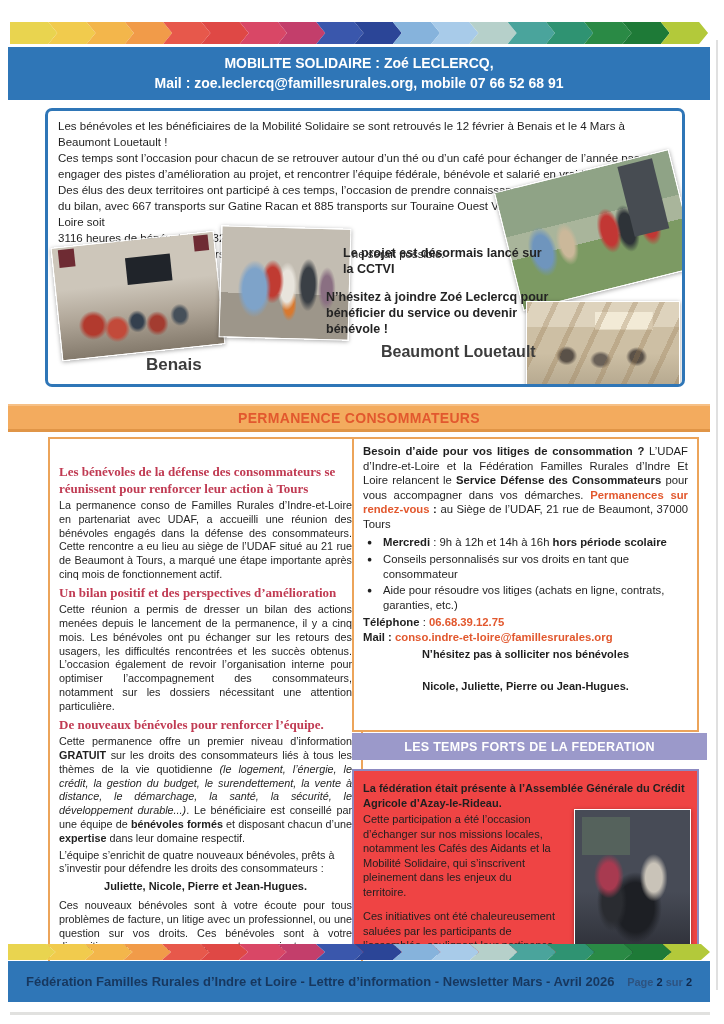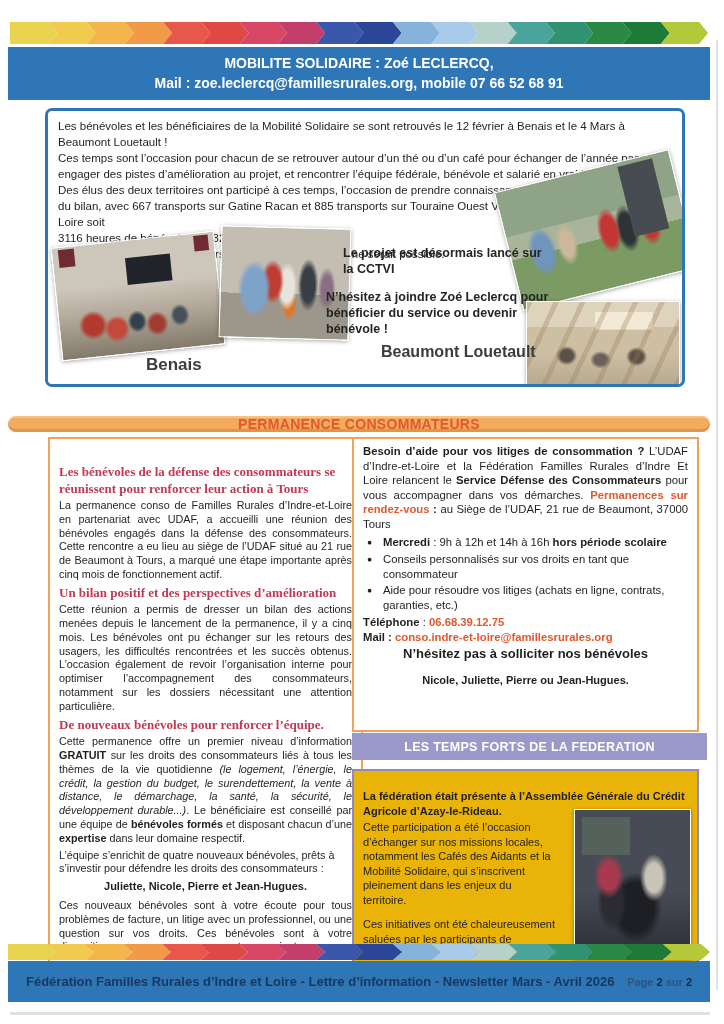--- a/index.html
+++ b/index.html
@@ -74,23 +74,23 @@
   .ph-ag-stage{right:6px;top:38px;width:115px;height:148px;
     background:
       linear-gradient(#55625c,#55625c) 10% 6%/42% 26% no-repeat,
       radial-gradient(closest-side,#a83a50,#a83a50 60%,transparent) 22% 42%/26% 30% no-repeat,
       radial-gradient(closest-side,#2a2c31,#2a2c31 65%,transparent) 26% 70%/26% 40% no-repeat,
       radial-gradient(closest-side,#c9c3b8,#c9c3b8 60%,transparent) 74% 44%/24% 32% no-repeat,
       radial-gradient(closest-side,#1d1f24,#1d1f24 70%,transparent) 55% 80%/46% 48% no-repeat,
       linear-gradient(180deg,#474b56 0 55%,#2b2d35 100%);}
 
   
-  .orange-banner{position:absolute;left:8px;top:416px;width:702px;height:16px;background:#f3ab5e;
+  .orange-banner{position:absolute;left:8px;top:404px;width:702px;height:28px;background:#f3ab5e;
                  box-shadow:inset 0 -3px 0 rgba(190,110,30,.35), inset 0 2px 0 rgba(255,255,255,.25);
-                 display:flex;align-items:center;justify-content:center;border-radius:15px;}
+                 display:flex;align-items:center;justify-content:center;}
   .orange-banner span{color:#e2582e;font-weight:bold;font-size:14px;letter-spacing:.3px;}
 
   
   .left-box{position:absolute;left:48px;top:437px;width:293px;height:493px;border:2px solid #eca45a;
             padding:22px 9px;box-sizing:content-box;overflow:hidden;background:#fff;}
   .rh{margin:3px 0 2px 0;font-family:"Liberation Serif", serif;font-weight:bold;
       font-size:13px;line-height:16.5px;color:#c03a52;}
   .lp{margin:0 0 3px 0;font-size:10.8px;line-height:13.8px;}
   .just{text-align:justify;}
   .b{font-weight:bold;}
@@ -101,29 +101,29 @@
   
   .right-box1{position:absolute;left:352px;top:437px;width:325px;height:281px;border:2px solid #eca45a;
               padding:5px 9px;box-sizing:content-box;overflow:hidden;background:#fff;}
   .rp{margin:0 0 3px 0;font-size:11.3px;line-height:14.6px;}
   .or{color:#e2582e;}
   .bullet-row{display:flex;margin:1px 0 2px 4px;font-size:11.3px;line-height:14.6px;}
   .dot{flex:0 0 16px;}
   .dot::before{content:"●";font-size:8.5px;position:relative;top:-1px;}
   .btx{flex:1;}
   .contact-line{margin-bottom:1px;}
-  .cta1{font-size:13px;margin:2px 0 12px 0;}
+  .cta1{font-size:11px;margin:2px 0 18px 0;}
   .cta2{font-size:11px;margin:0;}
 
   
   .purple-banner{position:absolute;left:352px;top:733px;width:355px;height:27px;background:#9b99ca;
                  display:flex;align-items:center;justify-content:center;}
   .purple-banner span{color:#fff;font-weight:bold;font-size:12.5px;letter-spacing:.3px;}
   .purple-box{position:absolute;left:352px;top:769px;width:325px;height:162px;border:2px solid #8d8ac1;
-              padding:18px 9px;box-sizing:content-box;overflow:hidden;background:#eab308;}
+              padding:10px 9px;box-sizing:content-box;overflow:hidden;background:#ef4444;}
   .pp{margin:0 0 4px 0;font-size:11px;line-height:14.5px;}
   .pp.lead{margin-bottom:2px;}
   .pp.wrap{max-width:192px;margin-bottom:10px;}
 
   
   .footer-band{position:absolute;left:8px;top:961px;width:702px;height:41px;background:#2f76b7;
                display:flex;align-items:center;justify-content:space-between;
                padding:0 18px;box-sizing:border-box;}
   .f-left{color:#17375e;font-weight:bold;font-size:13px;}
   .f-right{font-size:11px;}

